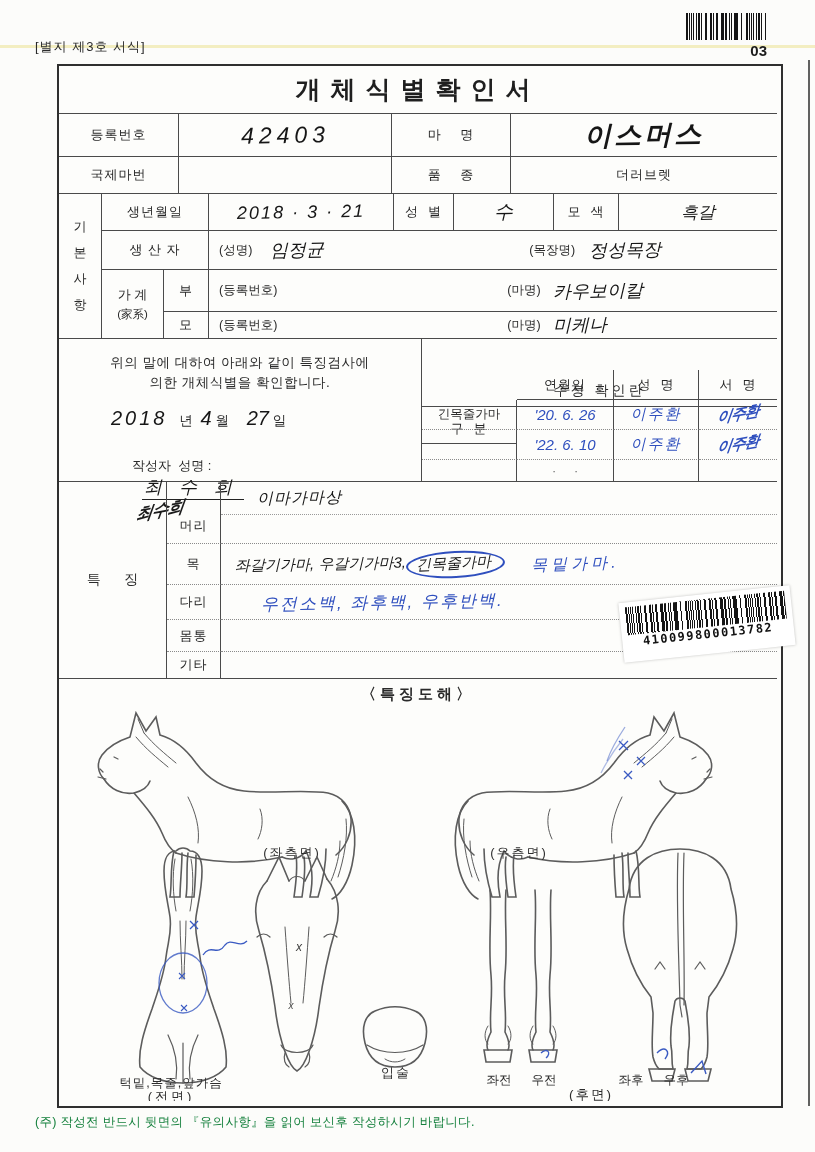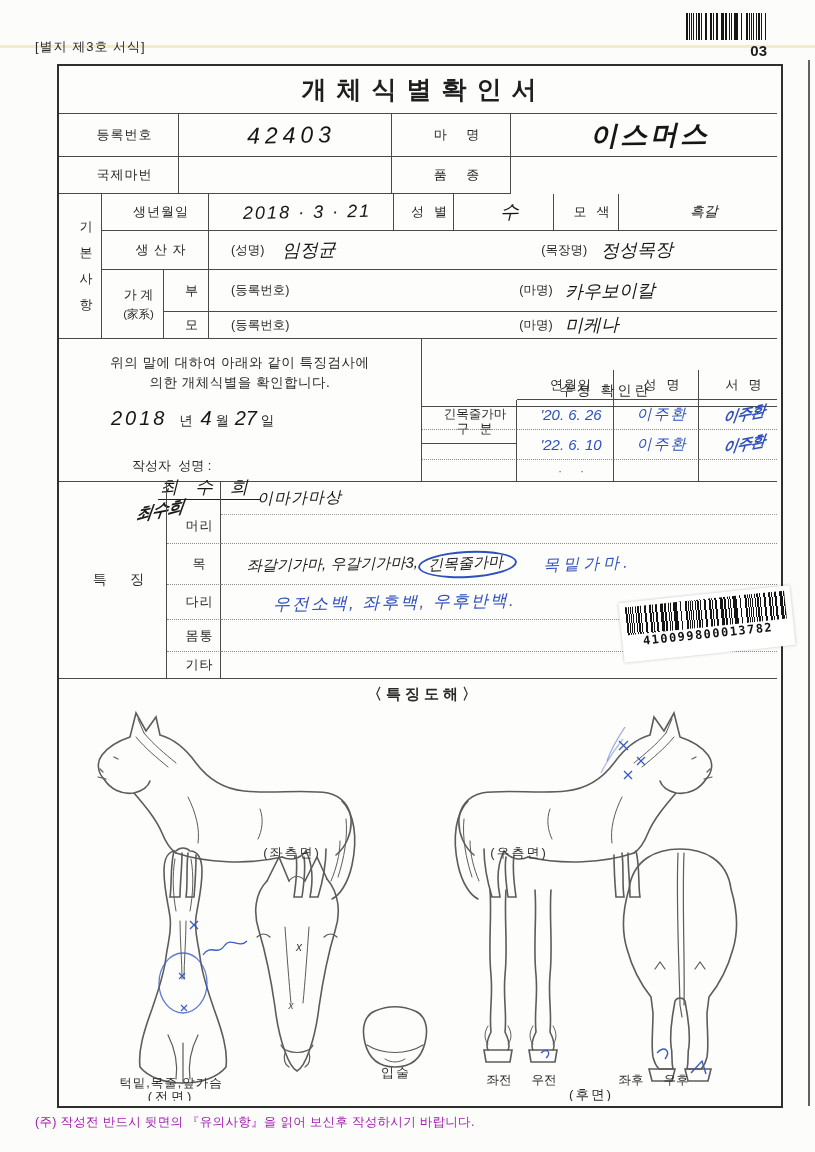--- a/index.html
+++ b/index.html
@@ -1,19 +1,19 @@
 <!DOCTYPE html>
 <html><head>
 <meta charset="utf-8">
 <style>
   html,body{margin:0;padding:0;background:#e8e8e6;}
   .page{position:relative;width:815px;height:1152px;background:#fcfcfa;
     font-family:"Liberation Sans",sans-serif;color:#2a2a2a;overflow:hidden;margin:0 auto;}
   .abs{position:absolute;box-sizing:border-box;}
-  .cell{position:absolute;box-sizing:border-box;display:flex;align-items:center;padding-left:12px;}
+  .cell{position:absolute;box-sizing:border-box;display:flex;align-items:center;}
   .ctr{justify-content:center;text-align:center;}
   .lbl{font-size:13px;letter-spacing:1px;color:#262626;}
   .br{border-right:1px solid #4a4a4a;}
   .bb{border-bottom:1px solid #4a4a4a;}
   .bbd{border-bottom:1px dotted #8a8a8a;}
   .form{position:absolute;left:57px;top:64px;width:722px;height:1040px;
     border:2px solid #2f2f2f;background:#fdfdfb;}
   .hw{font-style:italic;color:#161616;transform:rotate(-1deg);}
   .hwb{font-style:italic;color:#2f4fbe;}
   .scanline{position:absolute;left:0;width:815px;height:3px;background:#f0e9ae;opacity:.75;}
@@ -50,39 +50,40 @@
       <span class="hw" style="font-size:23px;letter-spacing:5px;">42403</span>
     </div>
     <div class="cell ctr lbl br bb" style="left:333px;top:48px;width:119px;height:43px;white-space:pre;">마    명</div>
     <div class="cell ctr bb" style="left:452px;top:48px;width:266px;height:43px;">
       <span class="hw" style="font-size:27px;font-weight:bold;letter-spacing:3px;">이스머스</span>
     </div>
 
     <div class="cell ctr lbl br bb" style="left:0;top:91px;width:120px;height:37px;">국제마번</div>
     <div class="cell br bb" style="left:120px;top:91px;width:213px;height:37px;"></div>
     <div class="cell ctr lbl br bb" style="left:333px;top:91px;width:119px;height:37px;white-space:pre;">품    종</div>
+    <div class="cell ctr bb" style="left:452px;top:91px;width:266px;height:37px;font-size:13px;letter-spacing:1px;">더러브렛</div>
 
     <div class="cell ctr br bb" style="left:0;top:128px;width:43px;height:145px;flex-direction:column;gap:8px;font-size:13px;">
       <span>기</span>
       <span>본</span>
       <span>사</span>
       <span>항</span>
     </div>
 
     <div class="cell ctr lbl br bb" style="left:43px;top:128px;width:107px;height:37px;">생년월일</div>
     <div class="cell ctr br bb" style="left:150px;top:128px;width:185px;height:37px;">
       <span class="hw" style="font-size:18px;letter-spacing:2px;">2018 · 3 · 21</span>
     </div>
     <div class="cell ctr lbl br bb" style="left:335px;top:128px;width:60px;height:37px;white-space:pre;">성  별</div>
     <div class="cell ctr br bb" style="left:395px;top:128px;width:100px;height:37px;">
       <span class="hw" style="font-size:19px;">수</span>
     </div>
     <div class="cell ctr lbl br bb" style="left:495px;top:128px;width:65px;height:37px;white-space:pre;">모  색</div>
     <div class="cell ctr bb" style="left:560px;top:128px;width:158px;height:37px;">
-      <span class="hw" style="font-size:14px;">흑갈</span>
+      <span class="hw" style="font-size:17px;">흑갈</span>
     </div>
 
     <div class="cell ctr lbl br bb" style="left:43px;top:165px;width:107px;height:39px;">생 산 자</div>
     <div class="cell bb" style="left:150px;top:165px;width:568px;height:39px;">
       <span style="font-size:12.5px;margin-left:10px;">(성명)</span>
       <span class="hw" style="font-size:18px;margin-left:18px;">임정균</span>
       <span style="font-size:12.5px;margin-left:205px;">(목장명)</span>
       <span class="hw" style="font-size:18px;margin-left:14px;">정성목장</span>
     </div>
 
@@ -106,26 +107,26 @@
     <div class="abs br bb" style="left:0;top:273px;width:363px;height:143px;">
       <div style="text-align:center;margin-top:14px;font-size:13.5px;line-height:20px;letter-spacing:.5px;">
         <div>위의 말에 대하여 아래와 같이 특징검사에</div>
         <div>의한 개체식별을 확인합니다.</div>
       </div>
       <div style="margin:14px 0 0 52px;font-size:13.5px;">
         <span class="hw" style="font-size:20px;letter-spacing:3px;">2018</span>
         <span style="margin-left:8px;">년</span>
         <span class="hw" style="font-size:20px;margin-left:4px;">4</span>
         <span>월</span>
-        <span class="hw" style="font-size:20px;margin-left:2px;">27</span>
+        <span class="hw" style="font-size:20px;margin-left:14px;">27</span>
         <span>일</span>
       </div>
       <div style="margin:12px 0 0 44px;font-size:13px;white-space:pre;">
         <span>작성자  성명 :</span>
-        <span class="hw" style="font-size:18px;letter-spacing:6px;margin-left:26px;border-bottom:1.5px solid #222;padding:0 6px 2px 2px;text-align:right;">최 수 희</span>
+        <span class="hw" style="font-size:18px;letter-spacing:6px;margin-left:10px;border-bottom:1.5px solid #222;padding:0 6px 2px 2px;text-align:right;">최 수 희</span>
         <span class="sig" style="display:inline-block;font-size:17px;color:#1b1b1b;margin-left:4px;">최수희</span>
       </div>
     </div>
 
     <div class="cell ctr bb" style="left:363px;top:273px;width:355px;height:31px;font-size:14px;letter-spacing:3px;margin-top:37px;">수정 확인란</div>
     <div class="cell ctr lbl br bb" style="left:363px;top:304px;width:95px;height:30px;white-space:pre;margin-top:44px;">구  분</div>
     <div class="cell ctr lbl br bb" style="left:458px;top:304px;width:97px;height:30px;">연월일</div>
     <div class="cell ctr lbl br bb" style="left:555px;top:304px;width:85px;height:30px;white-space:pre;">성  명</div>
     <div class="cell ctr lbl bb" style="left:640px;top:304px;width:78px;height:30px;white-space:pre;">서  명</div>
 
@@ -293,14 +294,14 @@
       <text x="112" y="400" font-size="13" letter-spacing="3" fill="#2d2d2d" text-anchor="middle">(전면)</text>
       <text x="337" y="376" font-size="13" letter-spacing="2" fill="#2d2d2d" text-anchor="middle">입술</text>
       <text x="440" y="383" font-size="12.5" fill="#2d2d2d" text-anchor="middle">좌전</text>
       <text x="485" y="383" font-size="12.5" fill="#2d2d2d" text-anchor="middle">우전</text>
       <text x="532" y="398" font-size="13.5" letter-spacing="2" fill="#2d2d2d" text-anchor="middle">(후면)</text>
       <text x="572" y="383" font-size="12.5" fill="#2d2d2d" text-anchor="middle">좌후</text>
       <text x="617" y="383" font-size="12.5" fill="#2d2d2d" text-anchor="middle">우후</text>
     </svg>
   </div>
 
-  <div class="abs" style="left:35px;top:1114px;font-size:12.5px;letter-spacing:.3px;color:#a21caf;">(주) 작성전 반드시 뒷면의 『유의사항』을 읽어 보신후 작성하시기 바랍니다.</div>
+  <div class="abs" style="left:35px;top:1114px;font-size:12.5px;letter-spacing:.3px;color:#15803d;">(주) 작성전 반드시 뒷면의 『유의사항』을 읽어 보신후 작성하시기 바랍니다.</div>
 </div>
 
 </body></html>

